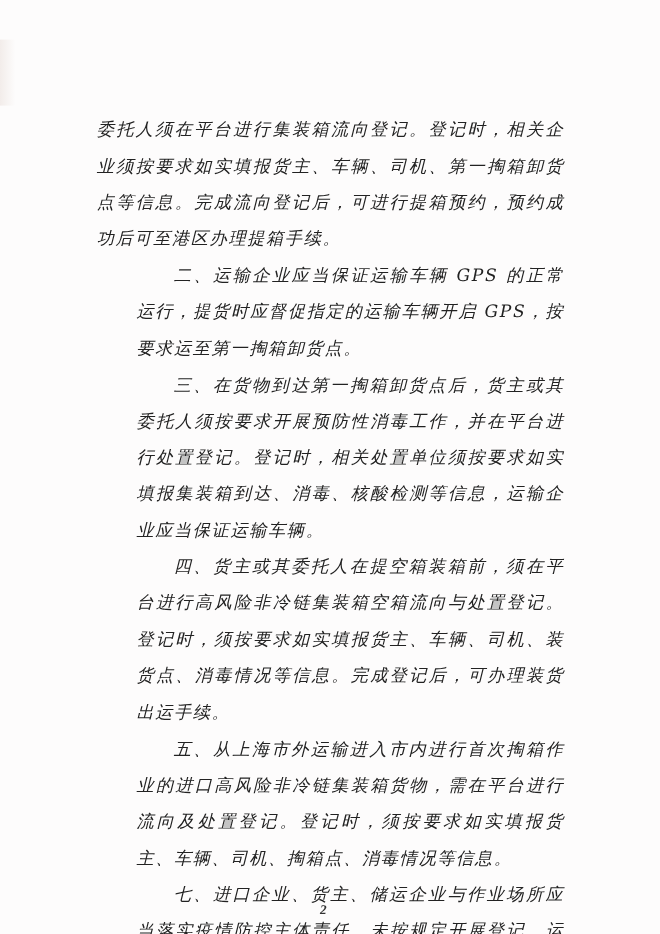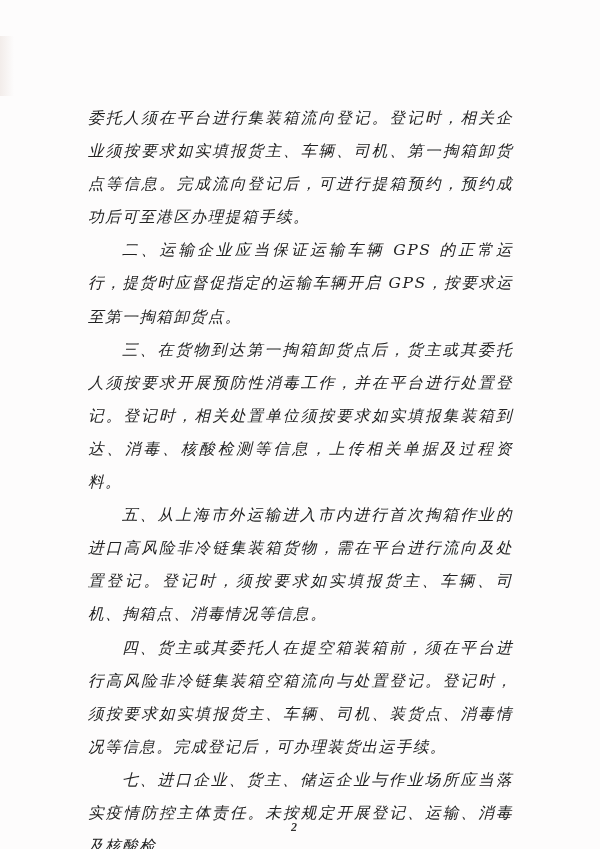--- a/index.html
+++ b/index.html
@@ -6,38 +6,38 @@
   body {
     width: 600px; height: 849px; background: #fdfcfc; position: relative; overflow: hidden;
     font-family: "DejaVu Serif", "Liberation Serif", serif; color: #222;
   }
   .page { position: absolute; left: 0; top: 16px; width: 552px; height: 849px; font-style: italic; }
   .body-text { position: absolute; left: 88px; top: 86px; width: 425px; }
   .para {
     font-size: 15.6px; line-height: 33.1px; letter-spacing: 1.5px;
     margin: 0; text-align: justify; text-align-last: left; word-break: break-all;
   }
-  .indent { text-indent: 34px; }
+  .indent { text-indent: 34px; margin-left: 36px; }
   .page-number {
     position: absolute; left: 287px; top: 804px; width: 14px; text-align: center;
     font-size: 12px; font-weight: bold; color: #333;
     font-family: "Liberation Serif", serif;
   }
   .edge-stain {
     position: absolute; left: 0; top: 20px; width: 14px; height: 60px;
     background: linear-gradient(90deg, rgba(210,190,180,0.25), rgba(255,255,255,0));
   }
 </style>
 </head>
 <body>
 
 <div class="page">
   <div class="edge-stain"></div>
   <div class="body-text">
     <p class="para">委托人须在平台进行集装箱流向登记。登记时，相关企业须按要求如实填报货主、车辆、司机、第一掏箱卸货点等信息。完成流向登记后，可进行提箱预约，预约成功后可至港区办理提箱手续。</p>
     <p class="para indent">二、运输企业应当保证运输车辆 GPS 的正常运行，提货时应督促指定的运输车辆开启 GPS，按要求运至第一掏箱卸货点。</p>
-    <p class="para indent">三、在货物到达第一掏箱卸货点后，货主或其委托人须按要求开展预防性消毒工作，并在平台进行处置登记。登记时，相关处置单位须按要求如实填报集装箱到达、消毒、核酸检测等信息，上传相关单据及过程资料。</p>
+    <p class="para indent">三、在货物到达第一掏箱卸货点后，货主或其委托人须按要求开展预防性消毒工作，并在平台进行处置登记。登记时，相关处置单位须按要求如实填报集装箱到达、消毒、核酸检测等信息，运输企业应当保证运输车辆。</p>
+    <p class="para indent">四、货主或其委托人在提空箱装箱前，须在平台进行高风险非冷链集装箱空箱流向与处置登记。登记时，须按要求如实填报货主、车辆、司机、装货点、消毒情况等信息。完成登记后，可办理装货出运手续。</p>
     <p class="para indent">五、从上海市外运输进入市内进行首次掏箱作业的进口高风险非冷链集装箱货物，需在平台进行流向及处置登记。登记时，须按要求如实填报货主、车辆、司机、掏箱点、消毒情况等信息。</p>
-    <p class="para indent">四、货主或其委托人在提空箱装箱前，须在平台进行高风险非冷链集装箱空箱流向与处置登记。登记时，须按要求如实填报货主、车辆、司机、装货点、消毒情况等信息。完成登记后，可办理装货出运手续。</p>
     <p class="para indent">七、进口企业、货主、储运企业与作业场所应当落实疫情防控主体责任。未按规定开展登记、运输、消毒及核酸检</p>
   </div>
   <div class="page-number">2</div>
 </div>
 
 </body></html>

